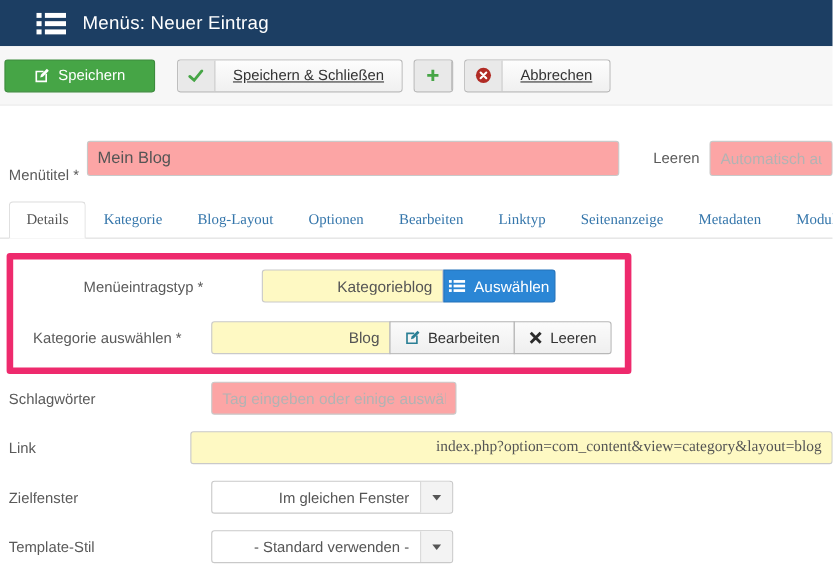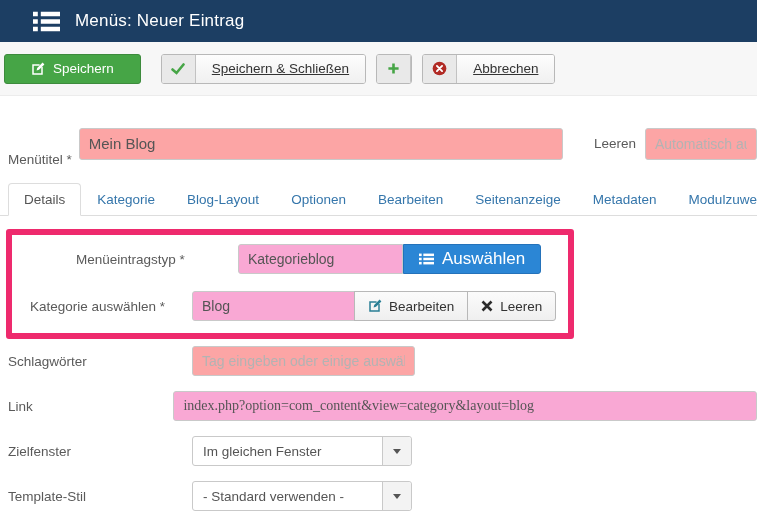--- a/index.html
+++ b/index.html
@@ -44,30 +44,30 @@
 
   .title-row { display:flex; align-items:center; margin:24px 0 0 0; white-space:nowrap; }
   .title-row > label { font-size:13.5px; color:#5a5a5a; }
   .lbl-title { margin-left:8px; width:80px;margin-top:32px; }
   .input {
     height:30px; border:1px solid #c9c9c9; border-radius:3px;
     padding:0 9px; font-size:14px; color:#555; background:#fca5a5;
     font-family:"Liberation Sans", sans-serif; outline:none;
   }
   .input::placeholder { color:#b3b3b3; }
-  .input[readonly] { background:#f9a8d4; }
+  .input[readonly] { background:#fef9c3;text-align:right; }
   .title-input { width:545px; height:32px; font-size:15px; }
   .alias-label { margin-left:31px; margin-right:9px; }
   .alias-input { width:112px; height:32px; }
 
   
   .tabs { display:flex; margin-top:16px; padding-left:8px; border-bottom:1px solid #ddd; white-space:nowrap; }
   .tab {
     padding:8px 15px; font-size:13.5px; color:var(--link-blue,#3576ab);
-    border:1px solid transparent; margin-bottom:-1px; text-decoration:none; cursor:pointer;
+    border:1px solid transparent; margin-bottom:-1px; text-decoration:none; cursor:pointer;font-family:Liberation Serif, serif;
   }
   .tab.active {
     background:#fff; color:#555; border-color:#ddd; border-bottom-color:#fff;
     border-radius:4px 4px 0 0;
   }
 
   
   .frow { display:flex; align-items:center; margin-bottom:15px; }
   .frow > label { font-size:13.5px; color:#5a5a5a; }
   .frow.out > label { margin-left:8px; width:184px; }
@@ -76,39 +76,39 @@
     margin:13px 0 7px 6px; width:568px;
     border:6px solid var(--highlight-pink,#ee2a6d); border-radius:3px;
     padding:9px 0 12px 18px;
   }
   .highlight .frow > label { width:162px; }
   .highlight .frow:last-child { margin-bottom:0;margin-top:17px; }
   .highlight .frow:first-child { margin-bottom:17px;margin-left:46px; }
 
   .type-input { width:165px; border-radius:3px 0 0 3px; }
   .btn-primary {
-    display:inline-flex; align-items:center; gap:8px; height:30px; padding:0 15px;
+    display:inline-flex; align-items:center; gap:8px; height:30px; padding:0 4px;
     background:var(--primary-blue,#2b86d5); border:1px solid #2472ba; color:#fff;
-    border-radius:0 3px 3px 0; font-size:17px; cursor:pointer;
+    border-radius:0 3px 3px 0; font-size:14px; cursor:pointer;
   }
   .cat-input { width:163px; border-radius:3px 0 0 3px; }
   .btn-default {
     display:inline-flex; align-items:center; gap:7px; height:30px; padding:0 13px;
     background:linear-gradient(#fbfbfb,#efefef); border:1px solid #b8b8b8; color:#333;
     font-size:13.5px; cursor:pointer; margin-left:-1px;
   }
   .btn-default.mid { border-radius:0; }
   .btn-default.last { border-radius:0 3px 3px 0; }
 
   .tags-input { width:223px; }
   .link-input { width:647px;font-family:Liberation Serif, serif; }
 
   .select {
     width:220px; height:30px; border:1px solid #c9c9c9; border-radius:3px;
-    display:flex; align-items:center; background:#fff; cursor:pointer;
+    display:flex; align-items:center; background:#fff; cursor:pointer;text-align:right;
   }
   .sel-text { flex:1; padding:0 10px; font-size:13.5px; color:#555; white-space:nowrap; overflow:hidden; }
   .sel-caret {
     width:29px; align-self:stretch; border-left:1px solid #c9c9c9;
     background:#f3f3f3; border-radius:0 3px 3px 0;
     display:flex; align-items:center; justify-content:center;
   }
   .caret { width:0; height:0; border:4px solid transparent; border-top:5px solid #555; margin-top:5px; }
 
   svg { display:block; }
@@ -179,20 +179,21 @@
     <label class="alias-label">Leeren</label>
     <input class="input alias-input" placeholder="Automatisch aus Titel" style="">
   </div>
 
   <nav class="tabs">
     <a class="tab active">Details</a>
     <a class="tab">Kategorie</a>
     <a class="tab">Blog-Layout</a>
     <a class="tab">Optionen</a>
     <a class="tab">Bearbeiten</a>
+    <a class="tab">Linktyp</a>
     <a class="tab">Seitenanzeige</a>
     <a class="tab">Metadaten</a>
     <a class="tab">Modulzuweisung</a>
   </nav>
 
   <section class="pane">
 
     <div class="highlight">
       <div class="frow">
         <label>Menüeintragstyp *</label>

